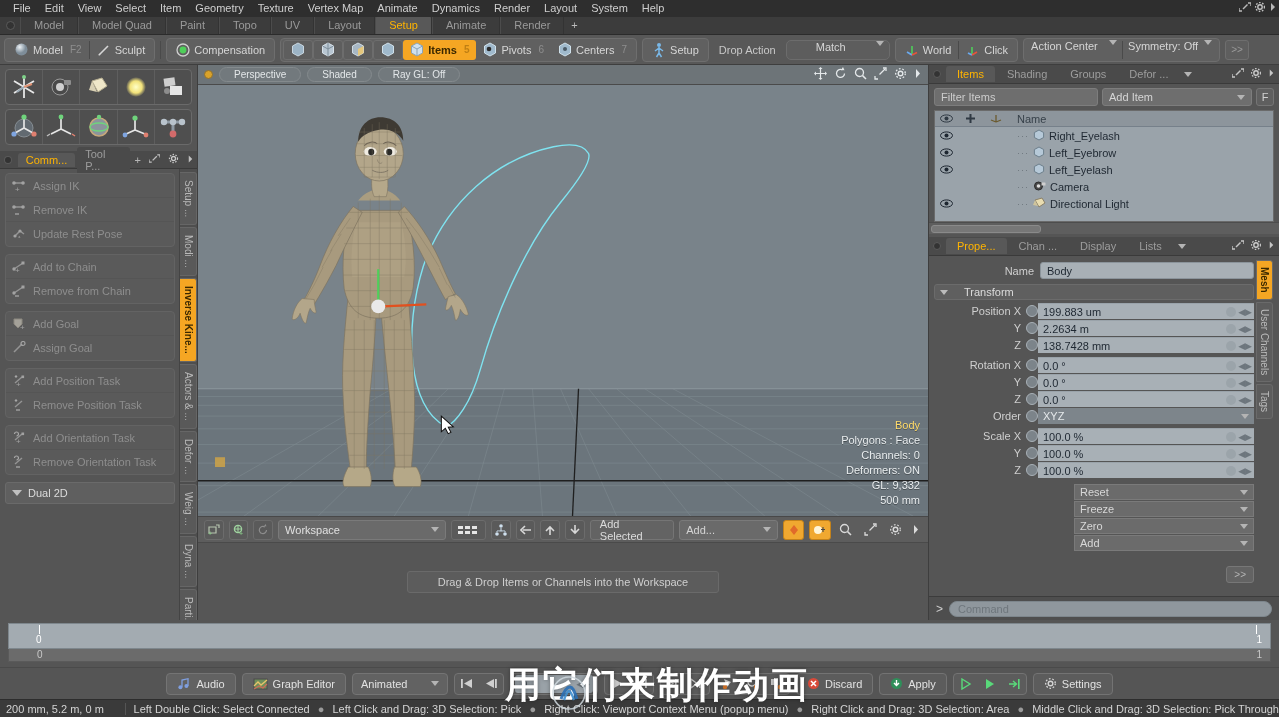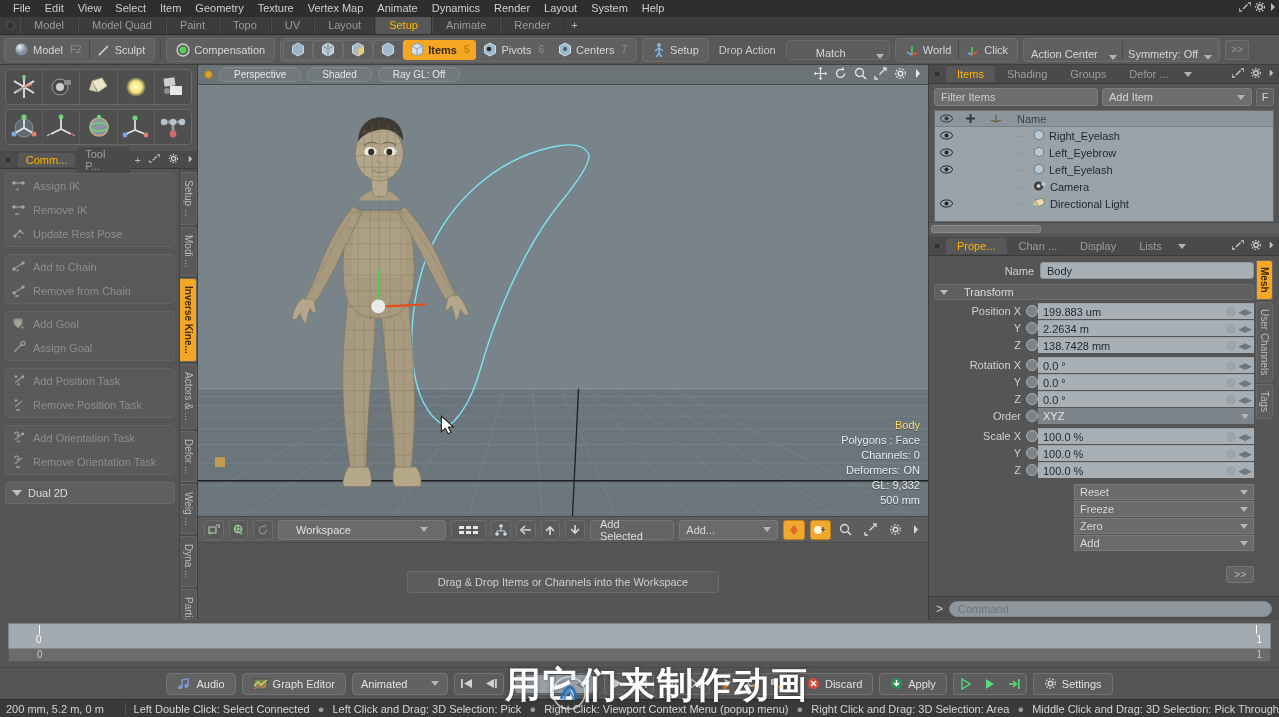--- a/index.html
+++ b/index.html
@@ -56,21 +56,21 @@
   .tbtn {
     display:flex; align-items:center; gap:4px; height:20px; padding:0 7px;
     border-radius:3px; color:#d6d6d6; font-size:11px; white-space:nowrap;
   }
   .tbtn.on { background:#f5a623; color:#3a2800; font-weight:bold; }
   .tbtn.on .num { color:#c07f13; }
   .tbtn .num { color:#8e8e8e; font-size:10px; margin-left:3px; }
   .tbtn.framed { border:1px solid #6d6d6d; background:#5e5e5e; }
   .divider { width:1px; height:18px; background:#4a4a4a; }
   .dd {
-    display:flex; align-items:flex-end; justify-content:space-between;
+    display:flex; align-items:flex-start; justify-content:space-between;
     background:#5d5d5d; border:1px solid #6c6c6c; border-radius:5px;
     height:20px; min-width:92px; padding:0 5px; font-size:11px; color:#d6d6d6;
   }
   .caret { width:0;height:0;border-left:4px solid transparent;border-right:4px solid transparent;border-top:5px solid #b4b4b4; margin-left:6px;}
   .plabel { color:#c8c8c8; padding:0 5px; font-size:11px;}
   .chev2 { background:#5e5e5e; border:1px solid #6e6e6e; border-radius:3px; padding:1px 5px; color:#9a9a9a; font-size:10px; height:20px; display:flex; align-items:center;}
 
   
   .body { flex:1 1 auto; display:flex; min-height:0; }
 
@@ -115,21 +115,21 @@
   .vpbtn { border:1px solid #848a8d; border-radius:9px; padding:1px 14px; font-size:10px; color:#e3e7e9; background:rgba(255,255,255,.04);}
   .vpicons { position:absolute; right:6px; display:flex; gap:7px; align-items:center; color:#dfe3e5;}
 
   .viewport { flex:1; position:relative; overflow:hidden; background:linear-gradient(#818a8e,#6f797d 55%, #727c80 56%, #646e72);}
   .vpinfo { position:absolute; right:8px; bottom:8px; text-align:right; font-size:11px; color:#e8ecee; line-height:15px; text-shadow:0 1px 0 rgba(0,0,0,.35);}
   .vpinfo .nm { color:#ffdb6a; }
 
   
   .wsbar { height:26px; background:#5d5d5d; display:flex; align-items:center; gap:5px; padding:0 6px; border-top:1px solid #484848;}
   .wsicon { width:20px;height:20px;border:1px solid #6c6c6c;border-radius:3px;background:#5a5a5a;display:flex;align-items:center;justify-content:center;}
-  .wsdd { display:flex; align-items:center; justify-content:space-between; background:#6a6a6a; border:1px solid #7a7a7a; border-radius:3px; height:20px; width:170px; padding:0 17px; color:#e0e0e0;}
+  .wsdd { display:flex; align-items:center; justify-content:space-between; background:#6a6a6a; border:1px solid #7a7a7a; border-radius:3px; height:20px; width:170px; padding:0 6px; color:#e0e0e0;}
   .wsdd2 { display:flex; align-items:center; justify-content:space-between; background:#6a6a6a; border:1px solid #7a7a7a; border-radius:3px; height:20px; width:100px; padding:0 6px; color:#d4d4d4;}
   .wsbtn { background:#636363; border:1px solid #757575; border-radius:3px; height:20px; padding:0 9px; display:flex; align-items:center; color:#dcdcdc;}
   .wsorange { background:#f0a830; border:1px solid #c4821a; border-radius:3px; height:20px; width:22px; display:flex;align-items:center;justify-content:center;}
 
   .wspanel { flex:0 0 78px; background:#565656; display:flex; align-items:center; justify-content:center; border-top:1px solid #4a4a4a;}
   .wsdrop { border:1px solid #6a6a6a; border-radius:3px; background:#5c5c5c; padding:4px 30px; color:#cfcfcf; font-size:11px;}
 
   
   .rightpanel { width:351px; background:#555; display:flex; flex-direction:column; border-left:1px solid #3e3e3e;}
   .rtabs { display:flex; align-items:center; height:19px; background:#4a4a4a; padding-left:4px; gap:1px; position:relative; border-bottom:1px solid #3a3a3a;}

